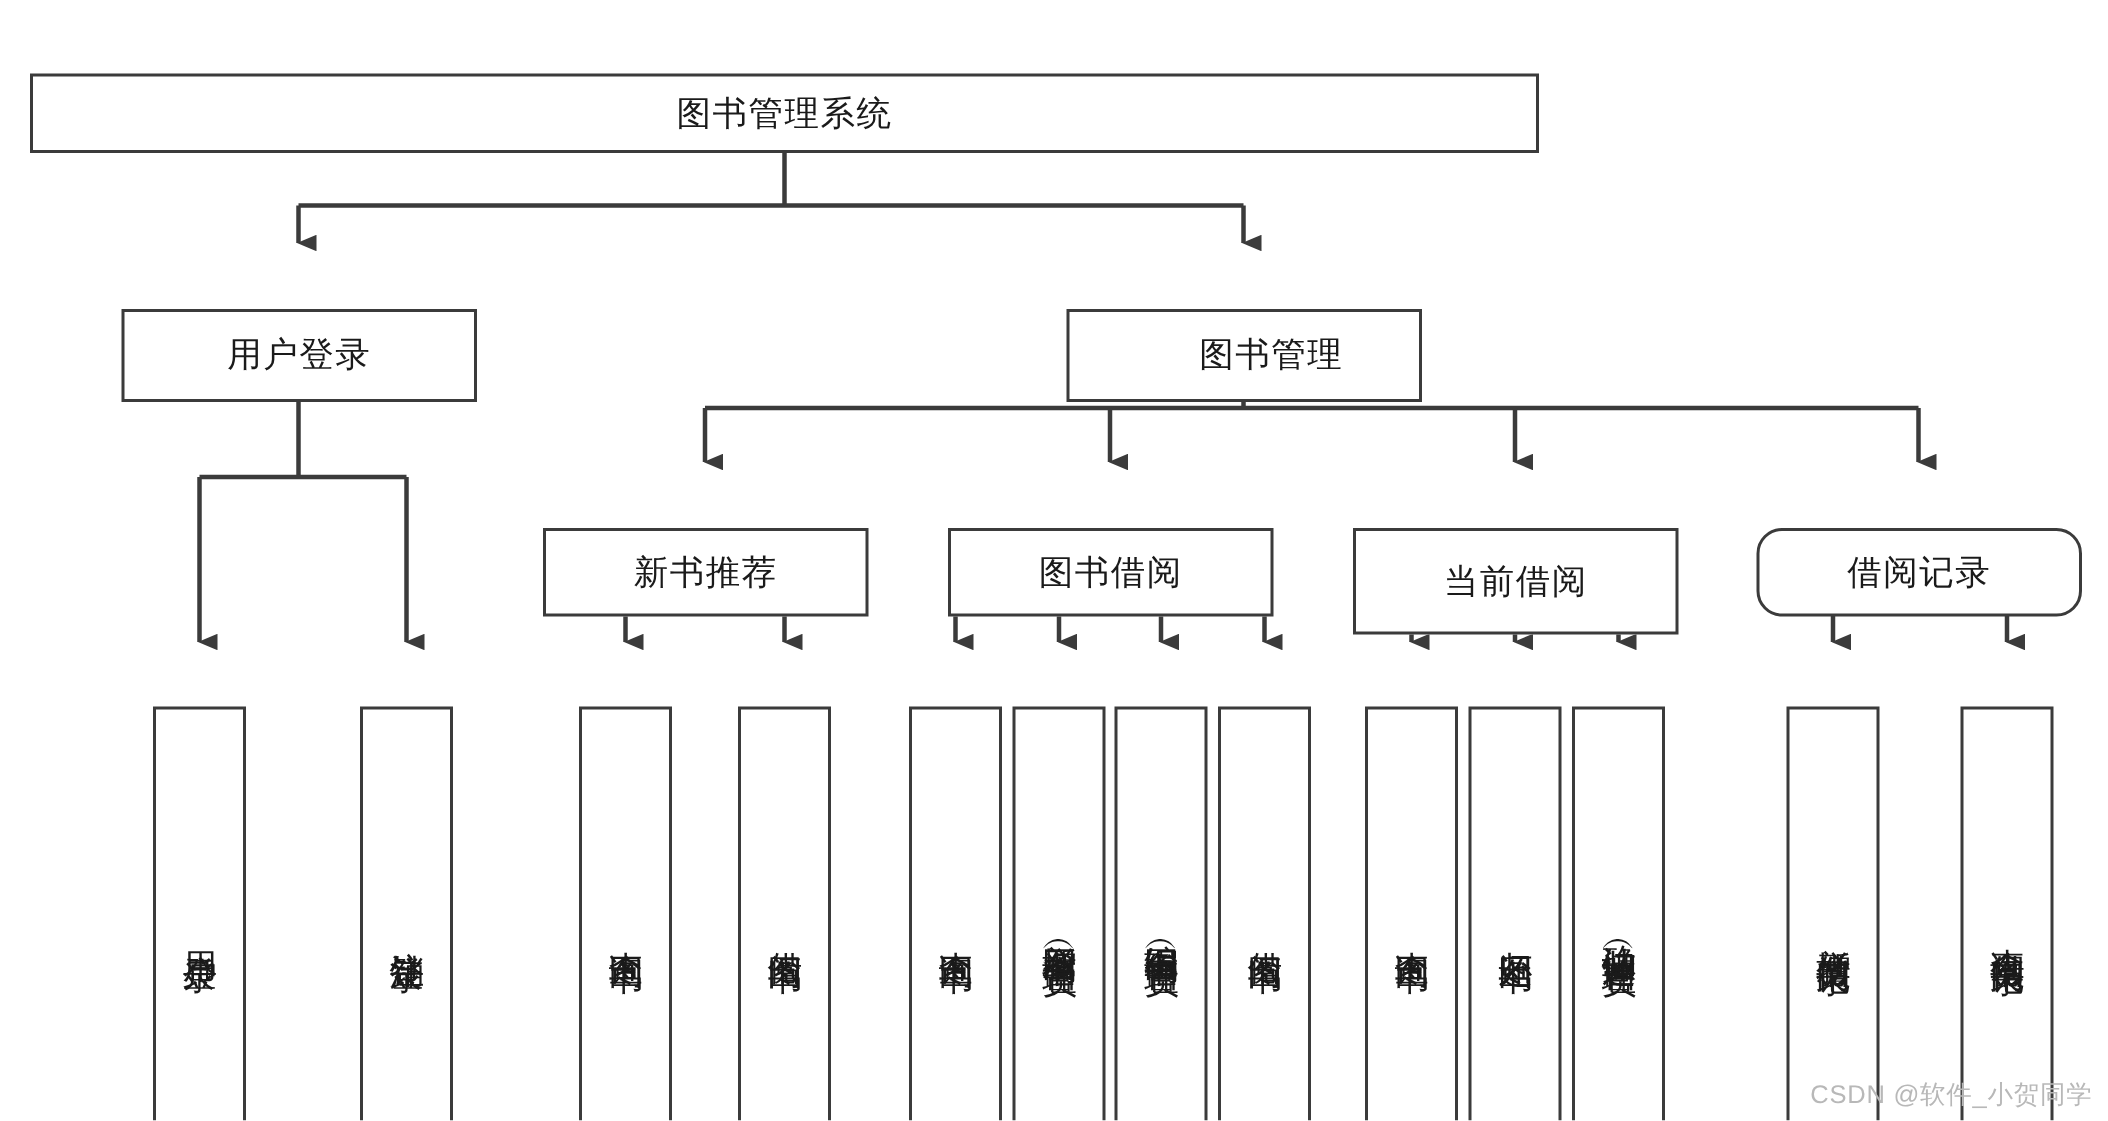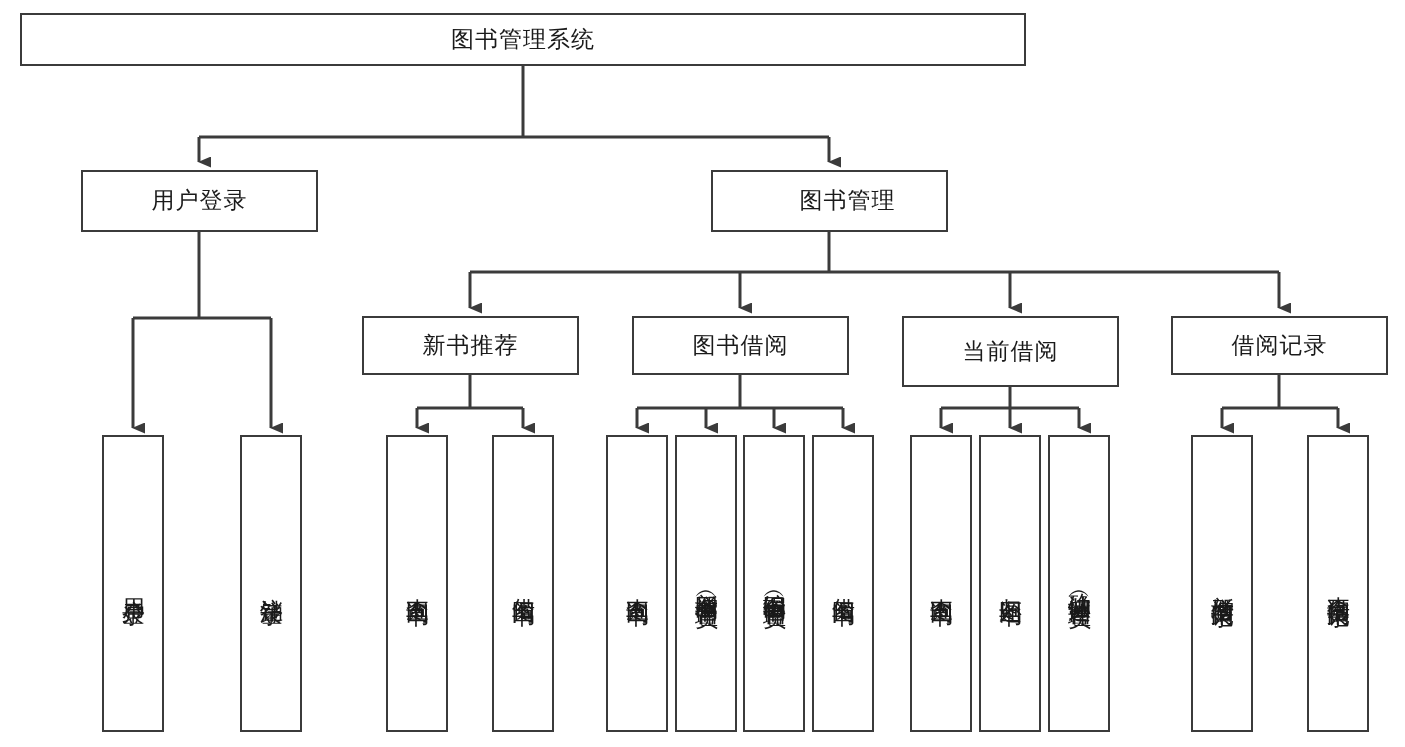--- a/index.html
+++ b/index.html
@@ -27,20 +27,21 @@
   .node {
     position: absolute;
     box-sizing: border-box;
     background: #ffffff;
     border: 2px solid #3b3b3b;
     display: flex;
     align-items: center;
     justify-content: center;
     color: #1a1a1a;
     z-index: 2;
+    margin-top: 36px;
   }
   .node-h {
     font-size: 23px;
     letter-spacing: 1px;
     line-height: 1.1;
   }
   .node-v {
     writing-mode: vertical-rl;
     text-orientation: upright;
     font-size: 23px;
@@ -132,21 +133,21 @@
 
   <div class="node node-h" style="left:362px; top:316px; width:217px; height:59px;">
     <span>新书推荐</span>
   </div>
   <div class="node node-h" style="left:632px; top:316px; width:217px; height:59px;">
     <span>图书借阅</span>
   </div>
   <div class="node node-h" style="left:902px; top:316px; width:217px; height:71px;">
     <span>当前借阅</span>
   </div>
-  <div class="node node-h" style="left:1171px; top:316px; width:217px; height:59px;">
+  <div class="node node-h" style="left:1171px; top:316px; width:217px; height:59px;border-radius:17px;">
     <span>借阅记录</span>
   </div>
 
   <div class="node node-v" style="left:102px; top:435px; width:62px; height:297px;">
     <span class="vlabel">用户登录</span>
   </div>
   <div class="node node-v" style="left:240px; top:435px; width:62px; height:297px;">
     <span class="vlabel">注销登录</span>
   </div>
 
@@ -180,14 +181,15 @@
     <span class="vlabel">确认归还（管理员）</span>
   </div>
 
   <div class="node node-v" style="left:1191px; top:435px; width:62px; height:297px;">
     <span class="vlabel">新增借阅记录</span>
   </div>
   <div class="node node-v" style="left:1307px; top:435px; width:62px; height:297px;">
     <span class="vlabel">查询借阅记录</span>
   </div>
 
+  <div class="watermark">CSDN @软件_小贺同学</div>
 
 </div>
 
 </body></html>

